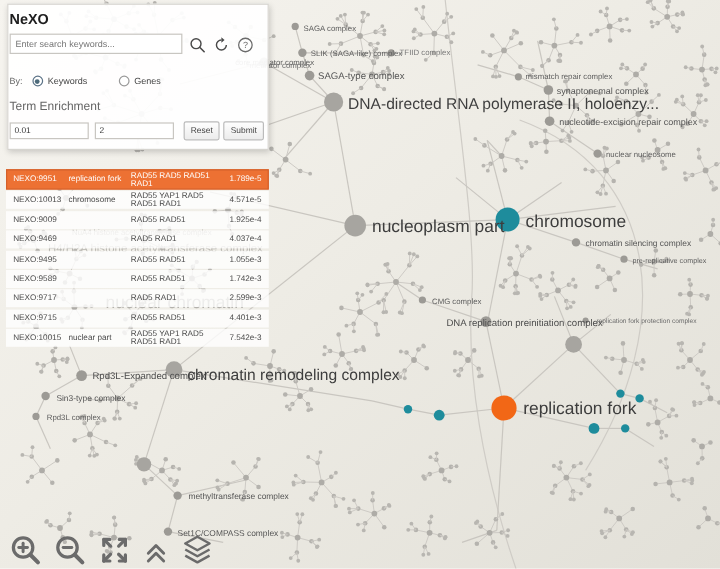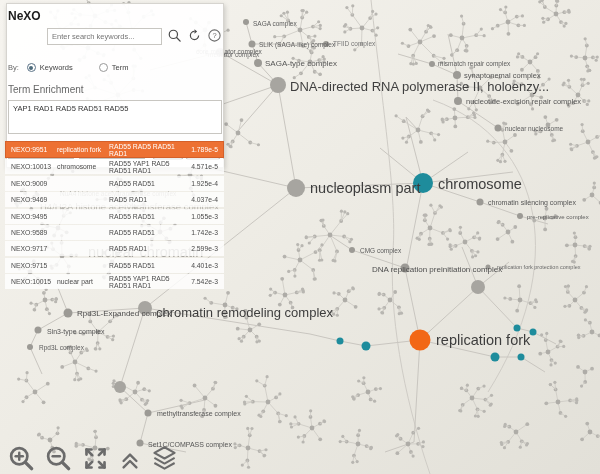--- a/index.html
+++ b/index.html
@@ -6,21 +6,21 @@
   body{font-family:"Liberation Sans","DejaVu Sans",sans-serif;}
   #stage{position:relative;width:600px;height:474px;overflow:hidden;
          background:linear-gradient(140deg,#f6f4ef 0%,#eeece5 45%,#e2e0d8 100%);}
   #graph{position:absolute;left:0;top:0;}
 
   
   .panel{position:absolute;left:6px;top:3px;width:218px;box-sizing:border-box;
          background:rgba(255,255,255,0.93);border:1px solid #d6d4cf;
          box-shadow:1px 2px 5px rgba(0,0,0,0.18);padding:3px 1px 7px;}
   .app-title{font-size:12px;font-weight:bold;color:#1d1d1d;margin:2px 0 5px;}
-  .search-row{display:flex;align-items:flex-start;margin-left:39px;}
+  .search-row{display:flex;align-items:flex-end;}
   .search-input{width:134px;height:13px;font-size:7.5px;border:1px solid #c8c6c1;
                 padding:1px 4px;color:#555;background:#fff;outline:none;}
   .icon-btn{width:15px;height:15px;margin-left:5px;cursor:pointer;flex:0 0 auto;}
   .radio-row{display:flex;align-items:center;margin-top:18px;font-size:7.5px;color:#444;}
   .by-label{margin-right:8px;color:#666;}
   .radio-opt{display:flex;margin-right:26px;cursor:pointer;}
   .radio{width:7px;height:7px;border:1px solid #999;border-radius:50%;
          display:inline-block;position:relative;background:#fff;margin-right:4px;}
   .radio.on{border-color:#5b7286;}
   .radio.on::after{content:"";position:absolute;left:1.5px;top:1.5px;right:1.5px;bottom:1.5px;
@@ -1913,26 +1913,25 @@
     </div>
 
     <div class="radio-row">
       <span class="by-label">By:</span>
       <span class="radio-opt">
         <span class="radio on"></span>
         <span>Keywords</span>
       </span>
       <span class="radio-opt">
         <span class="radio"></span>
-        <span>Term</span>
+        <span>Genes</span>
       </span>
     </div>
 
     <div class="section-heading">Term Enrichment</div>
-    <textarea class="query" spellcheck="false" style="">YAP1 RAD1 RAD5 RAD51 RAD55</textarea>
 
     <div class="param-row">
       <input class="param-input" type="text" value="0.01" style="">
       <input class="param-input" type="text" value="2" style="">
       <button class="btn">Reset</button>
       <button class="btn">Submit</button>
     </div>
   </div>
 
   <div class="results" id="rows">

